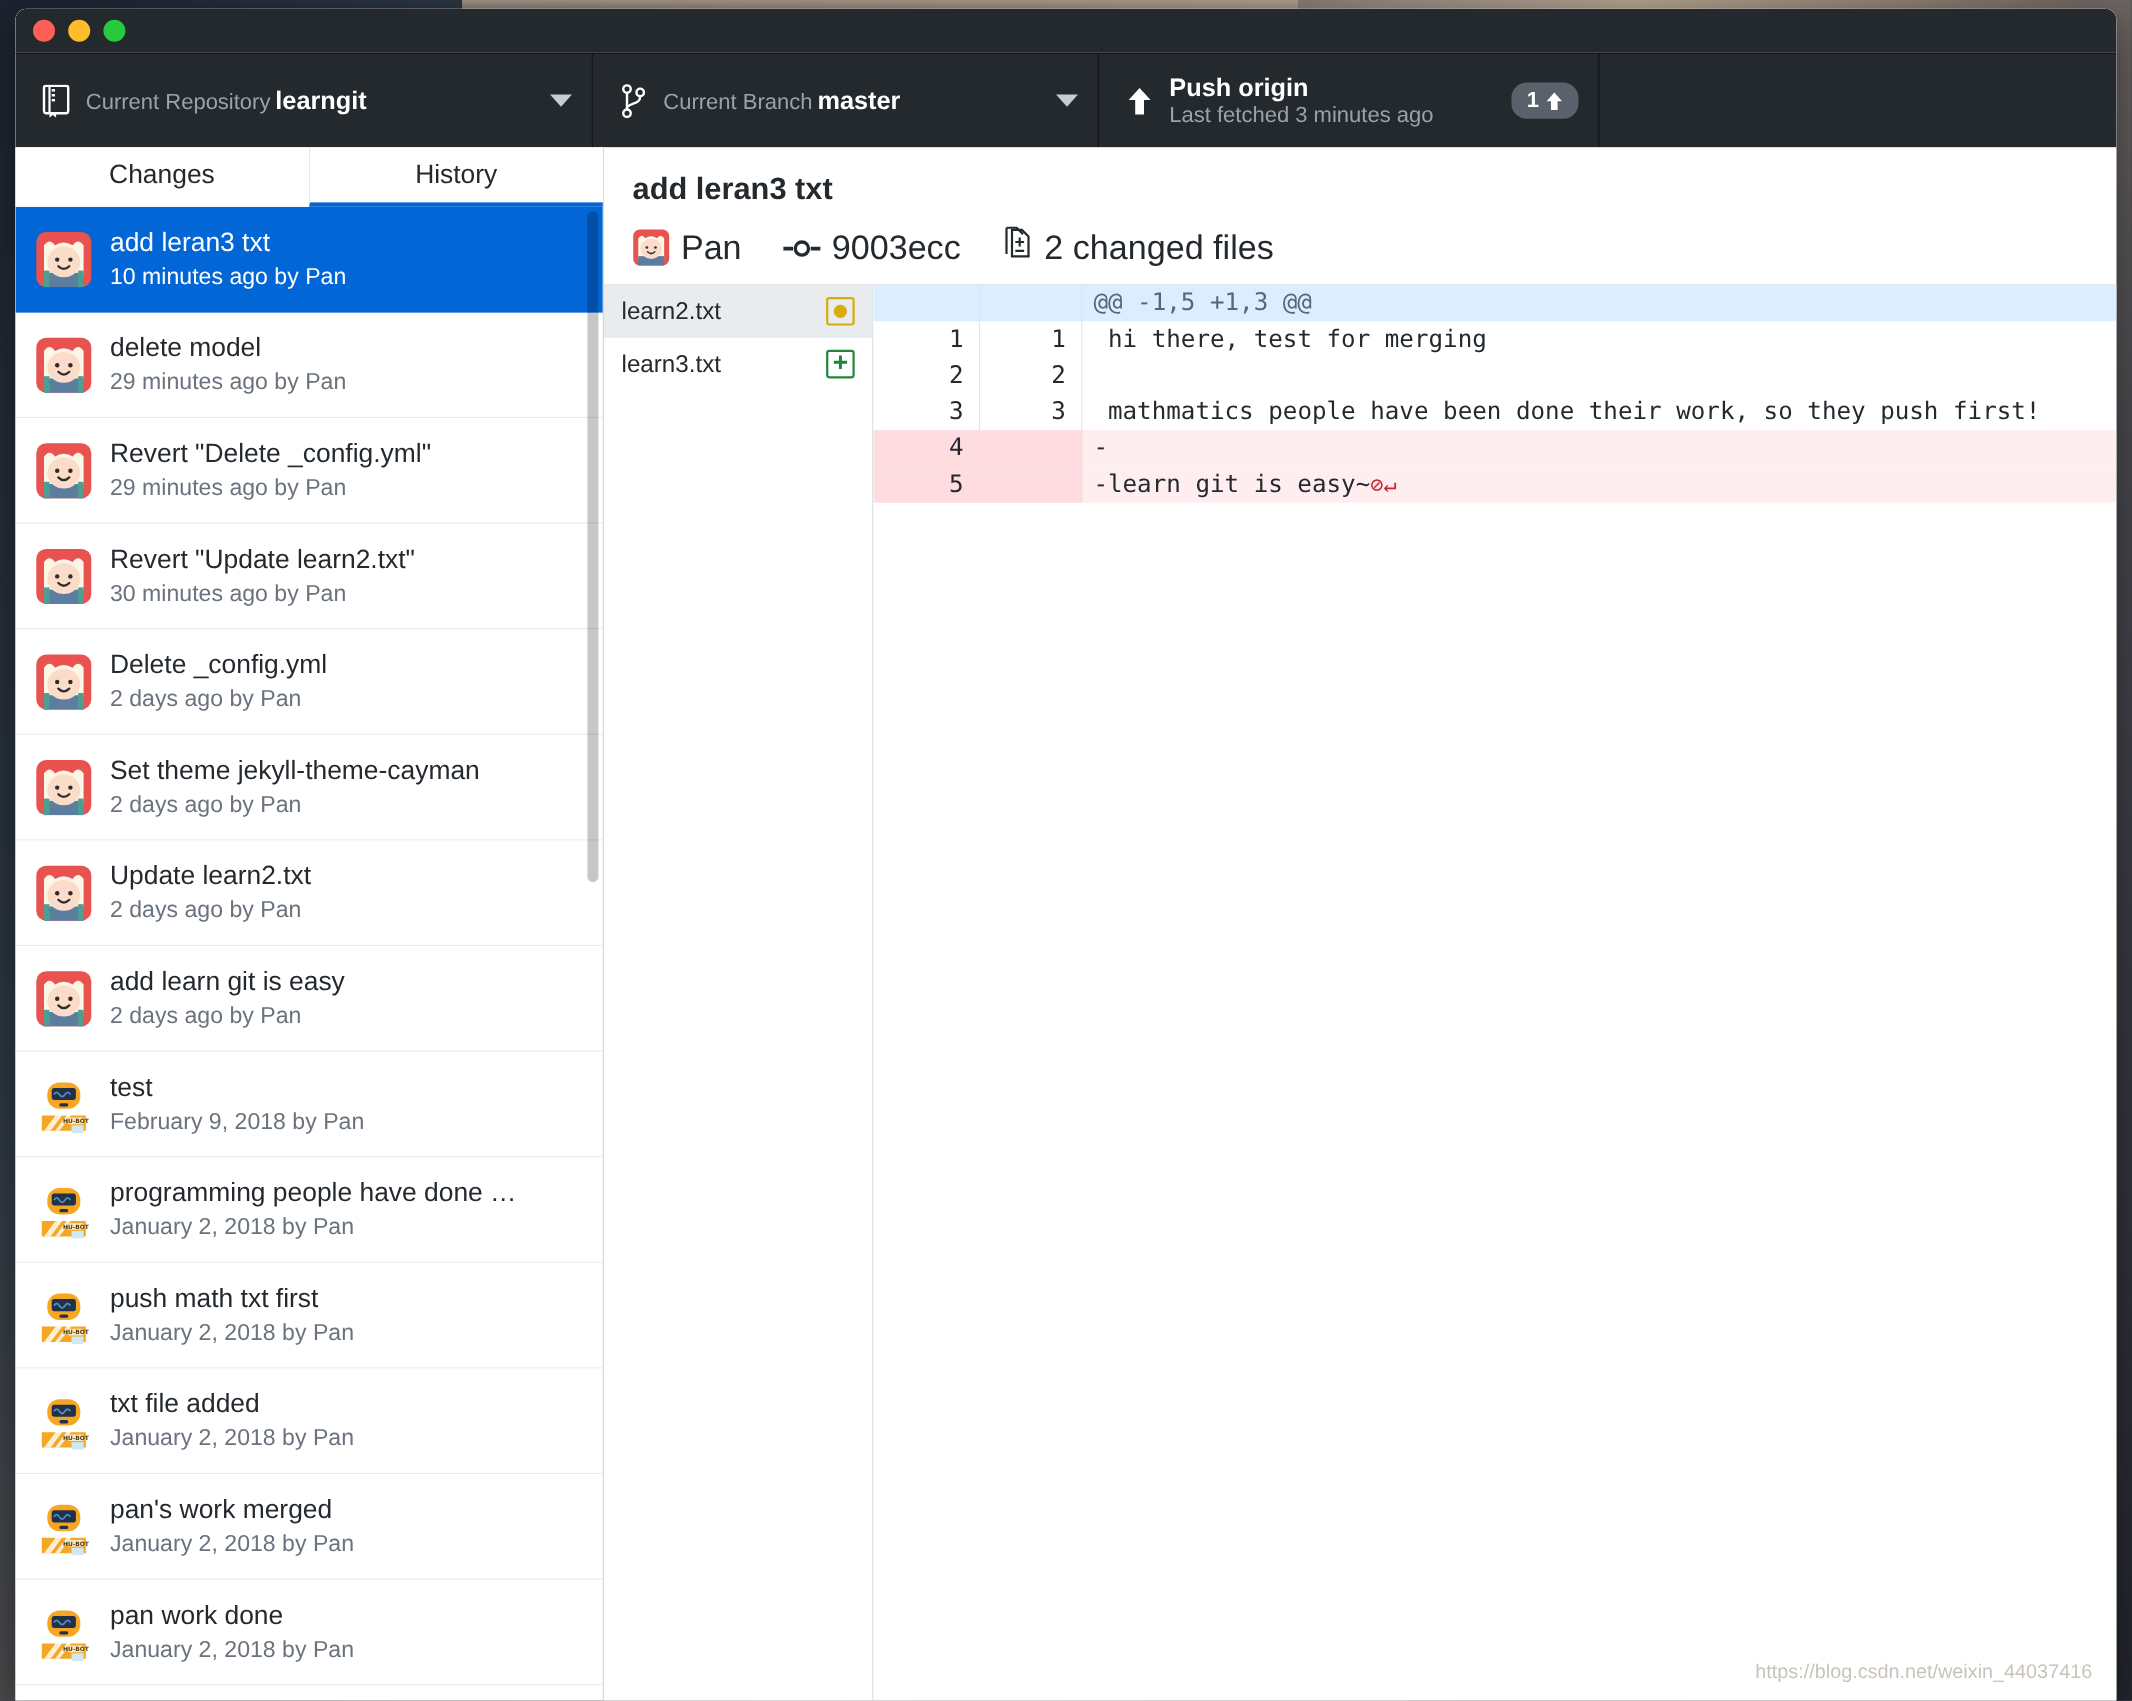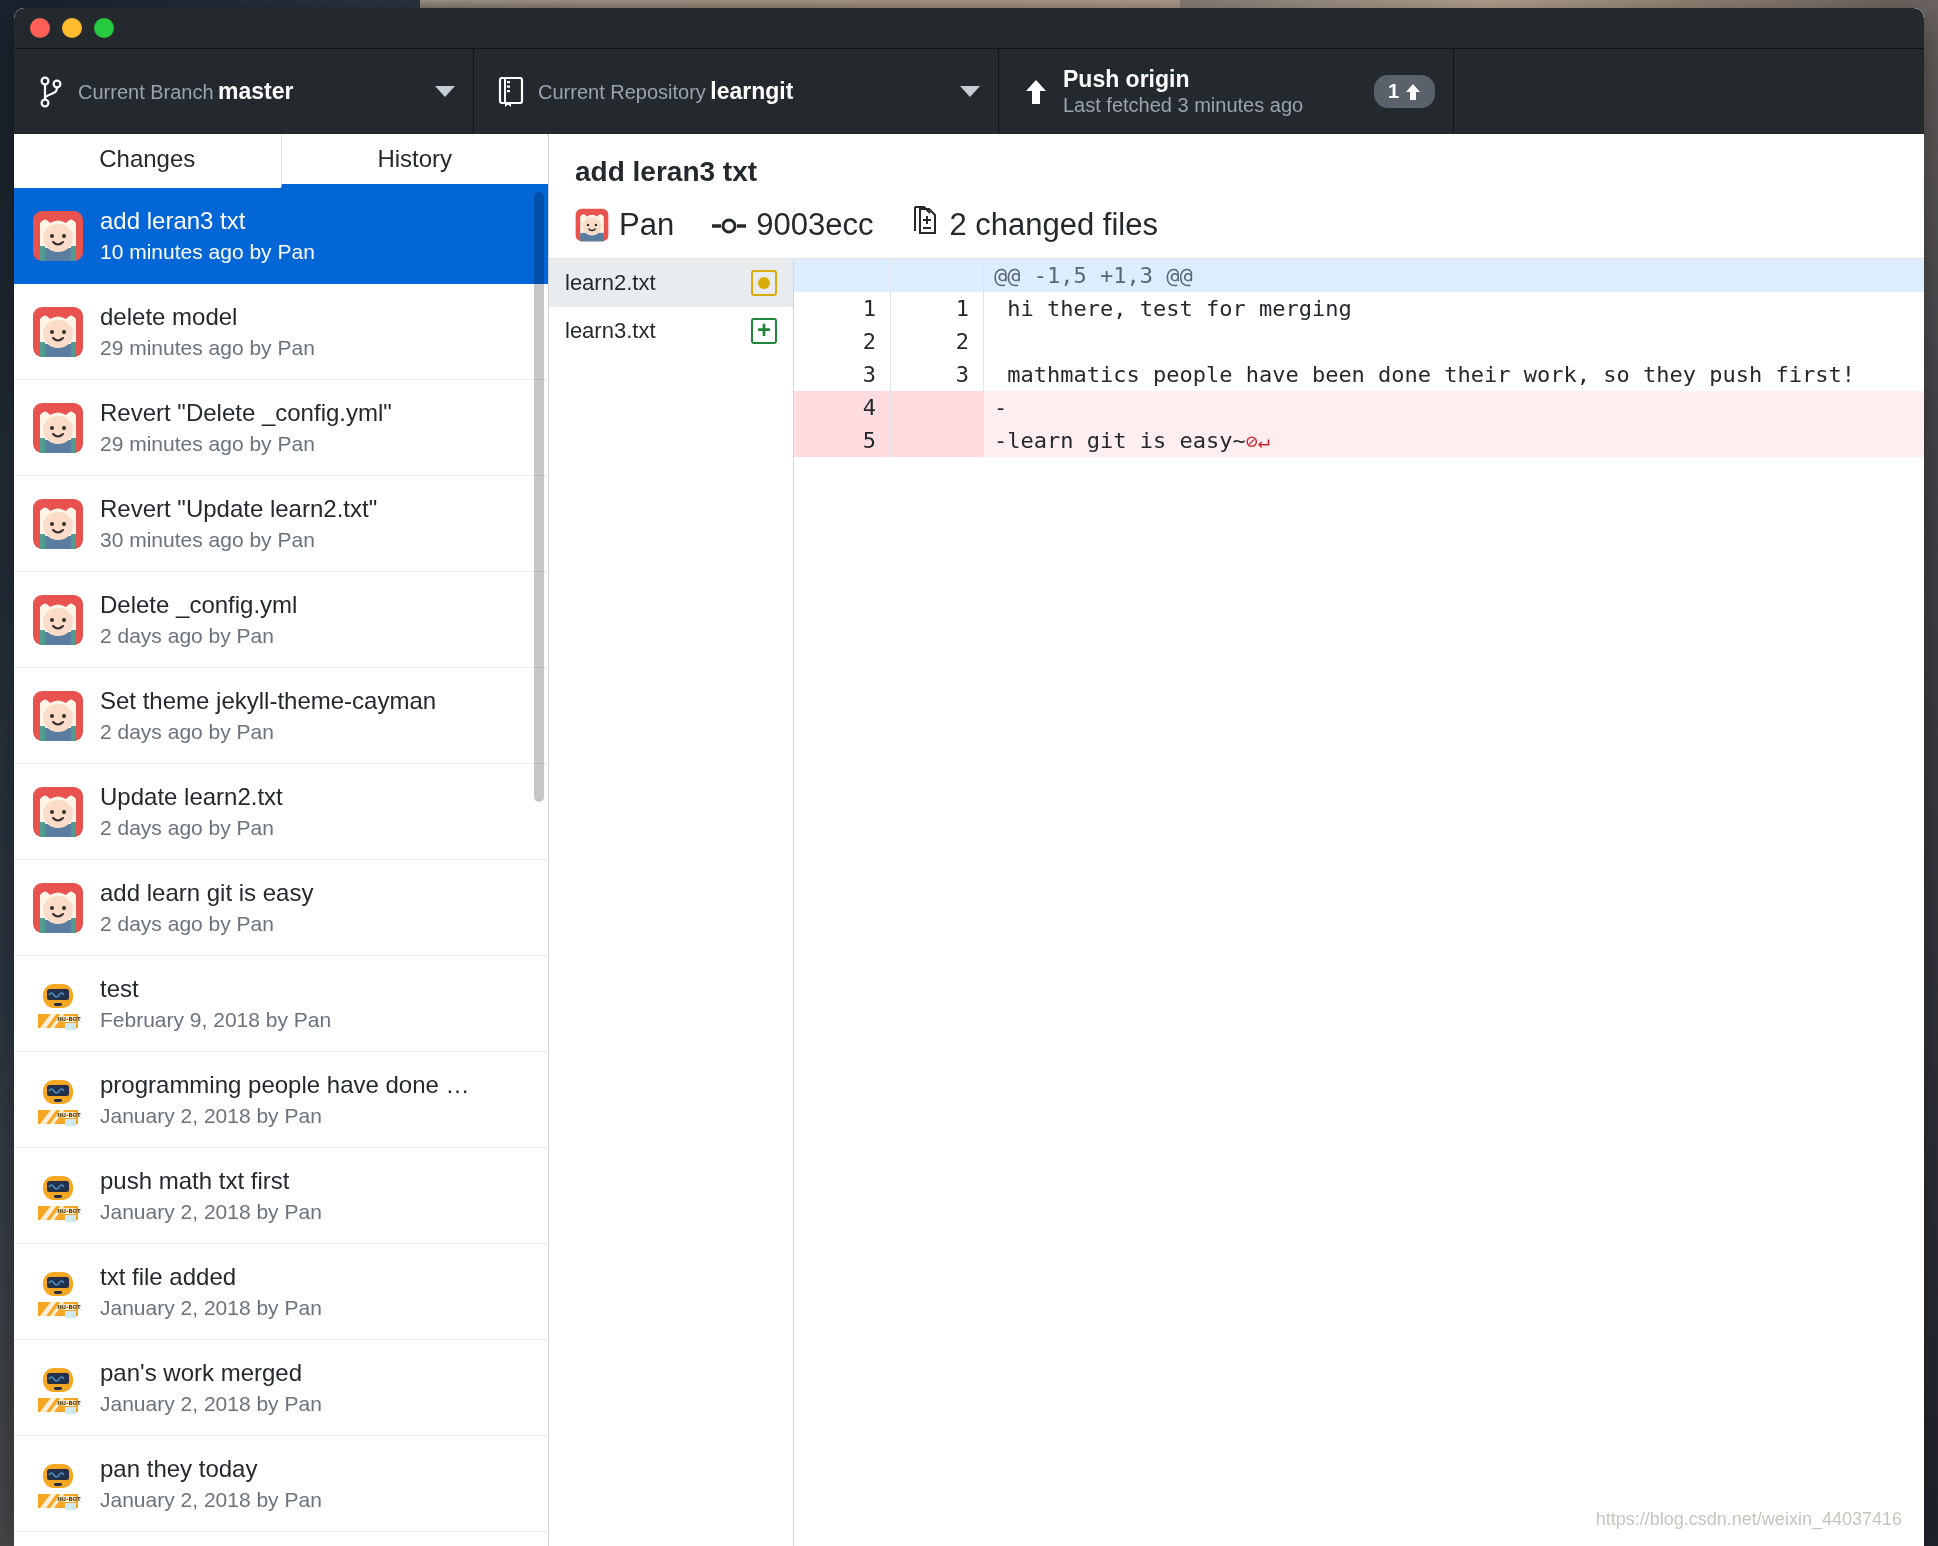--- a/index.html
+++ b/index.html
@@ -214,37 +214,20 @@
 
   <div class="titlebar">
     <div class="traffic">
       <span class="dot red"></span>
       <span class="dot yellow"></span>
       <span class="dot green"></span>
     </div>
   </div>
 
   <div class="toolbar">
-
-    <div class="tb-item tb-branch">
-      <span class="tb-icon">
-        <svg width="24" height="32" viewBox="0 0 24 32">
-          <circle cx="6" cy="5" r="3.4" fill="none" stroke="#fff" stroke-width="2.2"></circle>
-          <circle cx="6" cy="27" r="3.4" fill="none" stroke="#fff" stroke-width="2.2"></circle>
-          <circle cx="18" cy="8" r="3.4" fill="none" stroke="#fff" stroke-width="2.2"></circle>
-          <path d="M6 8.5 L6 23.5" stroke="#fff" stroke-width="2.2" fill="none"></path>
-          <path d="M18 11.5 C18 19 10 17 6.5 21" stroke="#fff" stroke-width="2.2" fill="none"></path>
-        </svg>
-      </span>
-      <span class="tb-text">
-        <span class="tb-label">Current Branch</span>
-        <span class="tb-value">master</span>
-      </span>
-      <span class="caret"></span>
-    </div>
 
     <div class="tb-item tb-repo">
       <span class="tb-icon">
         <svg width="26" height="30" viewBox="0 0 26 30">
           <rect x="2" y="1" width="22" height="25" rx="2" fill="none" stroke="#fff" stroke-width="2.2"></rect>
           <line x1="7" y1="1" x2="7" y2="26" stroke="#fff" stroke-width="2"></line>
           <g fill="#fff">
             <rect x="9" y="4" width="3" height="2.2"></rect>
               <rect x="9" y="8.5" width="3" height="2.2"></rect>
             <rect x="9" y="13" width="3" height="2.2"></rect>
@@ -252,20 +235,37 @@
           <path d="M7 26 L7 30 L10 27.6 L13 30 L13 26 Z" fill="#fff"></path>
         </svg>
       </span>
       <span class="tb-text">
         <span class="tb-label">Current Repository</span>
         <span class="tb-value">learngit</span>
       </span>
       <span class="caret"></span>
     </div>
 
+    <div class="tb-item tb-branch">
+      <span class="tb-icon">
+        <svg width="24" height="32" viewBox="0 0 24 32">
+          <circle cx="6" cy="5" r="3.4" fill="none" stroke="#fff" stroke-width="2.2"></circle>
+          <circle cx="6" cy="27" r="3.4" fill="none" stroke="#fff" stroke-width="2.2"></circle>
+          <circle cx="18" cy="8" r="3.4" fill="none" stroke="#fff" stroke-width="2.2"></circle>
+          <path d="M6 8.5 L6 23.5" stroke="#fff" stroke-width="2.2" fill="none"></path>
+          <path d="M18 11.5 C18 19 10 17 6.5 21" stroke="#fff" stroke-width="2.2" fill="none"></path>
+        </svg>
+      </span>
+      <span class="tb-text">
+        <span class="tb-label">Current Branch</span>
+        <span class="tb-value">master</span>
+      </span>
+      <span class="caret"></span>
+    </div>
+
     <div class="tb-item tb-push">
       <span class="tb-icon">
         <svg width="24" height="28" viewBox="0 0 24 28">
           <path d="M12 2 L22 13 L16 13 L16 26 L8 26 L8 13 L2 13 Z" fill="#fff"></path>
         </svg>
       </span>
       <span class="tb-text">
         <span class="tb-value">Push origin</span>
         <span class="tb-label">Last fetched 3 minutes ago</span>
       </span>
@@ -526,21 +526,21 @@
                 <path d="M17 17 q2.5 -4 5 0 t5 0 t5 0" stroke="#4d8fbf" stroke-width="1.6" fill="none"></path>
                 <rect x="22" y="25" width="8" height="3" rx="1.4" fill="#223049"></rect>
                 <path d="M6 36 h40 v14 h-40 Z" fill="#f5a623"></path>
                 <path d="M8 50 L20 34 L26 34 L14 50 Z" fill="#fff" opacity=".8"></path>
                 <path d="M18 50 L30 34 L34 34 L22 50 Z" fill="#fff" opacity=".8"></path>
                 <rect x="30" y="38" width="14" height="6" rx="1" fill="#fde9c4"></rect>
                 <text x="37" y="43" font-size="5.4" font-family="DejaVu Sans, sans-serif" font-weight="bold" fill="#4a3a16" text-anchor="middle">HU-BOT</text>
                 <rect x="33" y="45" width="11" height="7" fill="#cfe8f5"></rect>
               </svg></span>
             <span class="commit-texts">
-              <span class="commit-title" style="display: block;">pan they today</span>
+              <span class="commit-title" style="display: block;">pan work done</span>
               <span class="commit-meta" style="display: block;">January 2, 2018 by Pan</span>
             </span>
           </div>
         </div>
 
       <div class="scroll-track">
         <div class="scroll-thumb"></div>
       </div>
     </div>
 

